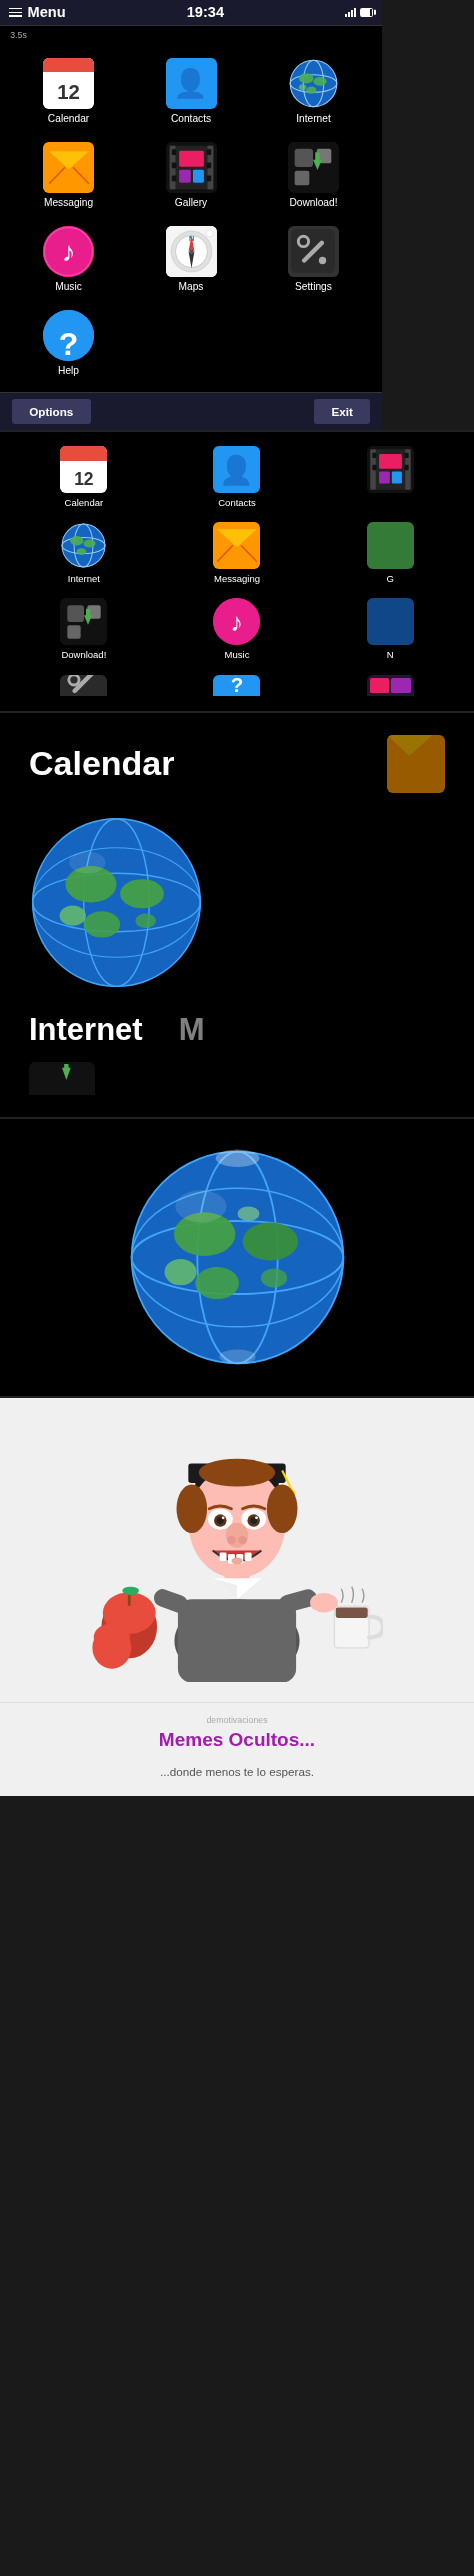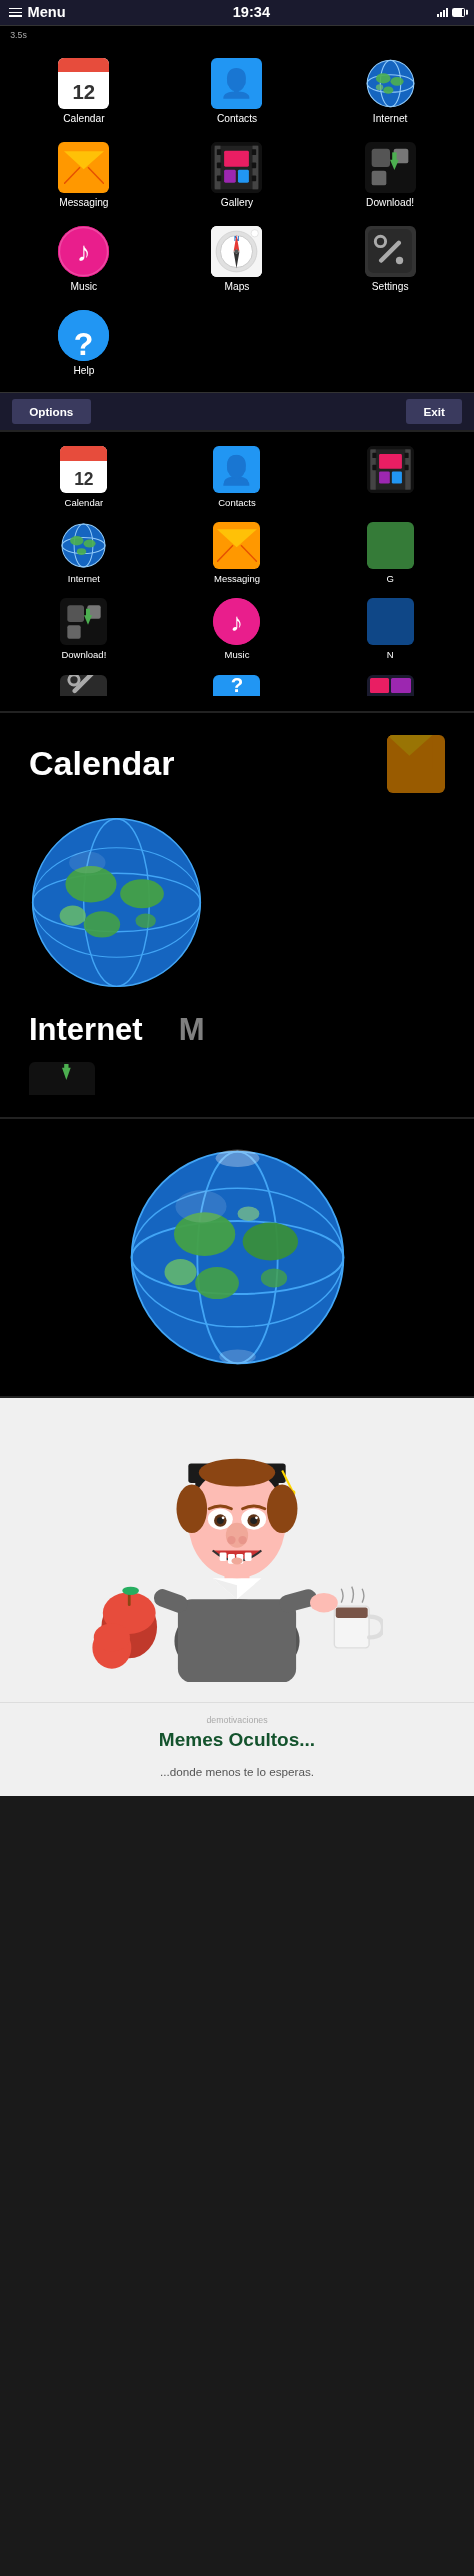--- a/index.html
+++ b/index.html
@@ -5,21 +5,21 @@
     * { margin: 0; padding: 0; box-sizing: border-box; }
     body {
       width: 474px;
       background: #1a1a1a;
       font-family: 'Arial', sans-serif;
       color: white;
     }
 
     
     .nokia-screen {
-      width: 474px;
+      width: 382px;
       background: #000;
       padding: 0;
       position: relative;
     }
 
     .status-bar {
       background: #1a1a2e;
       display: flex;
       justify-content: space-between;
       align-items: center;
@@ -800,16 +800,16 @@
 
       <rect x="270" y="240" width="55" height="25" rx="12" fill="#666" transform="rotate(-15, 297, 252)"></rect>
 
       <ellipse cx="335" cy="255" rx="20" ry="14" fill="#FDBCB4"></ellipse>
     </svg>
   </div>
 </div>
 
 <div class="bottom-text-section">
   <div class="watermark" style="font-size:8.8px;color:#aaa;margin-bottom:4.4px;">demotivaciones</div>
-  <div class="bottom-title" style="font-size:19px;font-weight:bold;color:#14532d;">Memes Ocultos...</div>
+  <div class="bottom-title" style="font-size:19px;font-weight:bold;color:#a21caf;">Memes Ocultos...</div>
   <div class="bottom-subtitle" style="font-size:11.7px;color:#555;margin-top:14px;">...donde menos te lo esperas.</div>
 </div>
 
 
 </body></html>

